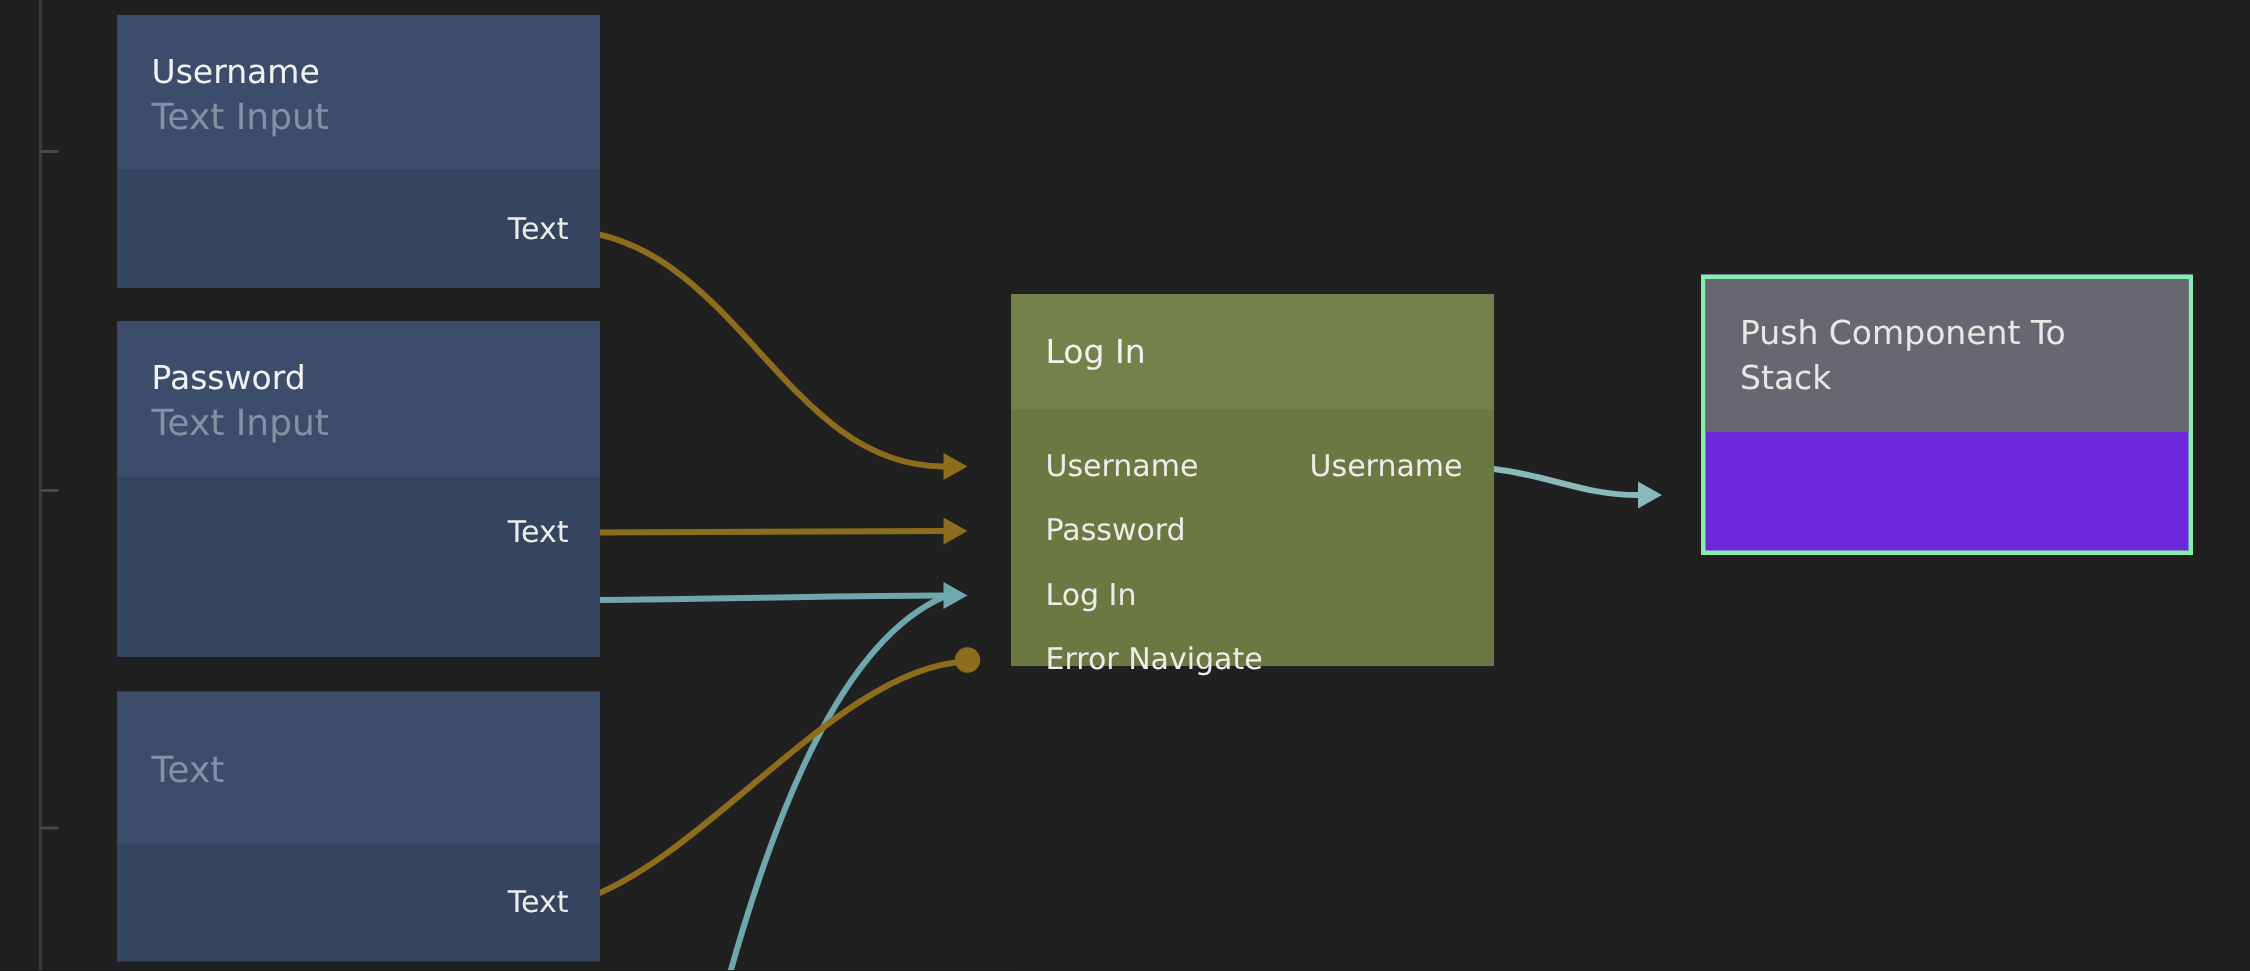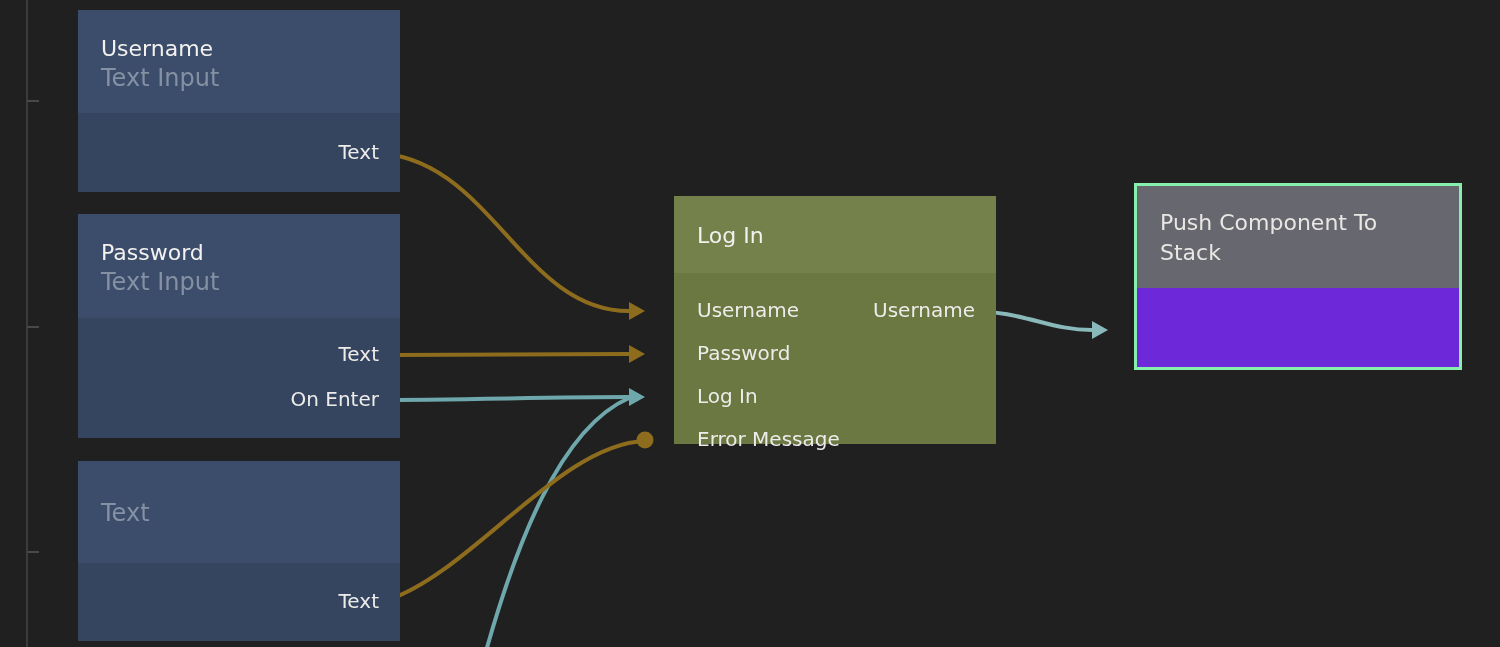--- a/index.html
+++ b/index.html
@@ -89,23 +89,20 @@
   </div>
 
   <div class="node blue" style="left:49px;top:214px;width:322px;height:224px">
     <div class="hd" style="height:104px">
       <div class="title">Password</div>
       <div class="sub">Text Input</div>
     </div>
     <div class="port out" style="top:119px">
       <span>Text</span>
     </div>
-    <div class="port out" style="top:164px">
-      <span>On Enter</span>
-    </div>
   </div>
 
   <div class="node blue" style="left:49px;top:461px;width:322px;height:180px">
     <div class="hd" style="height:102px">
       <div class="sub">Text</div>
     </div>
     <div class="port out" style="top:119px">
       <span>Text</span>
     </div>
   </div>
@@ -117,21 +114,21 @@
     <div class="port in" style="top:93px">
       <span>Username</span>
     </div>
     <div class="port in" style="top:136px">
       <span>Password</span>
     </div>
     <div class="port in" style="top:179px">
       <span>Log In</span>
     </div>
     <div class="port in" style="top:222px">
-      <span>Error Message</span>
+      <span>Error Navigate</span>
     </div>
     <div class="port out" style="top:93px">
       <span>Username</span>
     </div>
   </div>
 
   <div class="node gray" style="left:1105px;top:183px;width:328px;height:187px">
     <div class="hd" style="height:102px">
       <div class="title">Push Component To Stack</div>
     </div>

